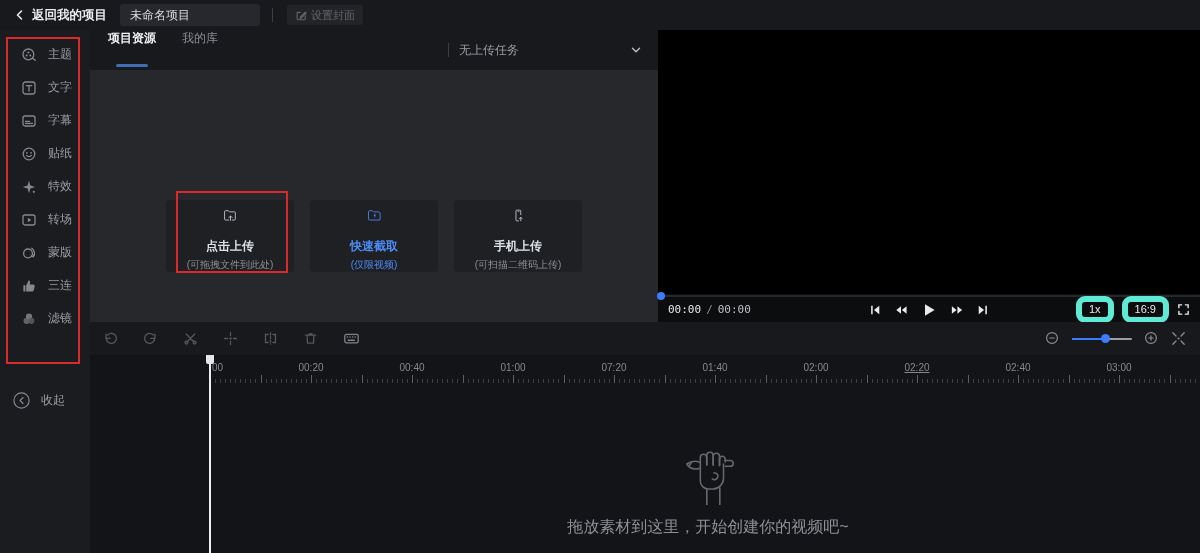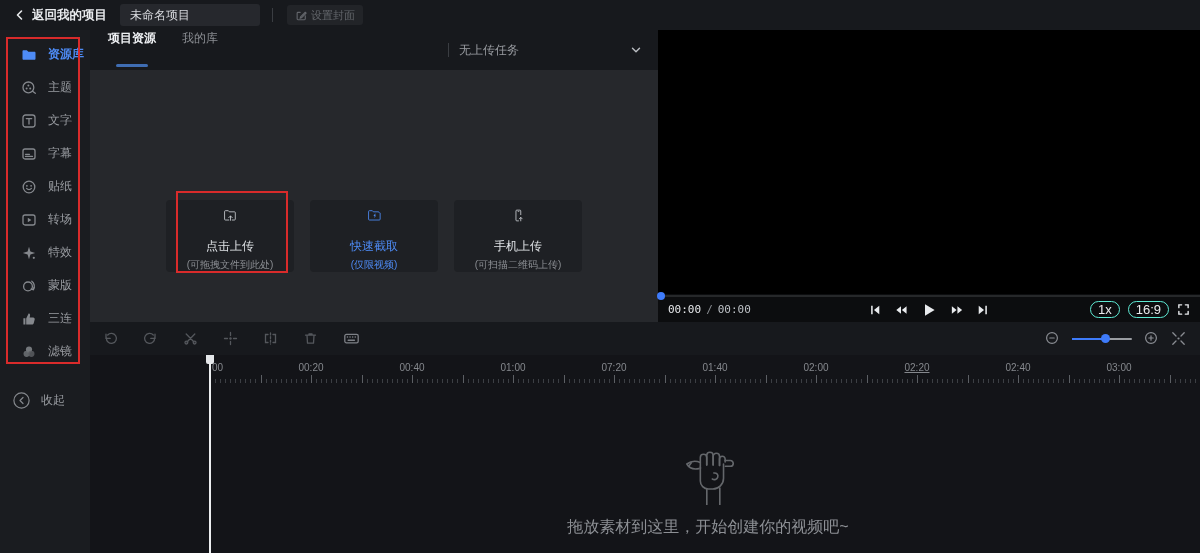--- a/index.html
+++ b/index.html
@@ -51,41 +51,41 @@
   .tab.active .underline { position:absolute; bottom:3px; left:50%; transform:translateX(-50%);
          width:32px; height:3px; border-radius:2px; background:#3f6db3; }
   .upload-status { position:absolute; left:369px; top:0; height:40px; display:flex;
                    align-items:center; font-size:12px; color:#9a9da2; }
   .status-divider { position:absolute; left:358px; top:13px; width:1px; height:14px; background:#3a3d42; }
   .status-chevron { position:absolute; right:16px; top:14px; cursor:pointer; }
   .res-content { position:absolute; top:40px; left:0; width:568px; height:252px; background:#26282c; }
   .card { position:absolute; top:130px; width:128px; height:72px; background:#1e2024;
           border-radius:4px; display:flex; flex-direction:column; align-items:center;
           padding-top:9px; cursor:pointer; }
-  .card .c-title { font-size:12px; color:#dfe2e6; margin-top:16px; }
+  .card .c-title { font-size:12px; color:#dfe2e6; margin-top:16px;font-weight:bold; }
   .card .c-sub { font-size:10px; color:#8b8e93; margin-top:3px; }
   .card.accent .c-title, .card.accent .c-sub { color:#4e8bf5; }
 
   
   .preview { position:absolute; left:658px; top:30px; width:542px; height:292px; background:#0c0d0f; }
   .video-area { position:absolute; left:0; top:0; width:542px; height:264px; background:#000; }
   .progress-line { position:absolute; left:0; top:265px; width:542px; height:2px; background:#26282a; }
   .progress-dot { position:absolute; left:-1px; top:262px; width:8px; height:8px;
                   border-radius:50%; background:#3e7bfa; cursor:pointer; }
   .pv-controls { position:absolute; left:0; top:267px; width:542px; height:25px;
                  display:flex; align-items:center; }
   .timecode { position:absolute; left:10px; font-family:"DejaVu Sans Mono",monospace; font-size:11px; }
   .timecode .cur { color:#e8eaed; }
   .timecode .sep { color:#8b8e93; padding:0 5px; }
   .timecode .tot { color:#bfc3c8; }
   .transport { position:absolute; left:50%; transform:translateX(-50%); display:flex;
                align-items:center; gap:13px; }
   .transport > * { cursor:pointer; }
   .pv-right { position:absolute; right:10px; display:flex; align-items:center; gap:8px; }
-  .pill { border:1px solid #5eead4; border-radius:9px; color:#e8eaed; font-size:13px;
+  .pill { border:6px solid #5eead4; border-radius:9px; color:#e8eaed; font-size:11px;
           padding:1px 7px; background:transparent; cursor:pointer; line-height:13px; }
 
   
   .toolbar { position:absolute; left:90px; top:322px; width:1110px; height:33px;
              background:#17191d; }
   .tool-left { position:absolute; left:13px; top:0; height:33px; display:flex;
                align-items:center; gap:25px; color:#54575c; }
   .tool-left > * { cursor:pointer; }
   .tool-right { position:absolute; right:14px; top:0; height:33px; display:flex;
                 align-items:center; gap:12px; color:#8a8d93; }
@@ -129,26 +129,20 @@
           <path d="M12 8 v3.5 a1 1 0 0 1 -1 1 H3.5 a1 1 0 0 1 -1 -1 V5 a1 1 0 0 1 1 -1 H6"></path>
           <path d="M6.5 9.3 L12 3.8 l1 1 L7.5 10.3 l-1.6 .6 z"></path>
         </svg>
       <span>设置封面</span>
     </button>
   </header>
 
   <nav class="sidebar">
     <div class="side-list">
 
-      <div class="side-item active">
-        <svg width="16" height="16" viewBox="0 0 16 16">
-            <path fill="#4e8bf5" d="M1.5 4.2c0-.6.5-1 1-1h3.3l1.6 1.6h6.1c.6 0 1 .5 1 1v6c0 .6-.4 1-1 1h-11c-.5 0-1-.4-1-1z"></path>
-          </svg>
-        <span>资源库</span>
-      </div>
 
       <div class="side-item">
         <svg width="16" height="16" viewBox="0 0 16 16" fill="none" stroke="#85888d" stroke-width="1.3">
             <circle cx="7.4" cy="7.4" r="5.4"></circle>
             <circle cx="7.4" cy="5.4" r="1" fill="#85888d" stroke="none"></circle>
             <circle cx="5.6" cy="8.6" r="1" fill="#85888d" stroke="none"></circle>
             <circle cx="9.2" cy="8.6" r="1" fill="#85888d" stroke="none"></circle>
             <path d="M11.6 11.2 L14.3 13.3" stroke-linecap="round"></path>
           </svg>
         <span>主题</span>
@@ -174,33 +168,33 @@
         <svg width="16" height="16" viewBox="0 0 16 16" fill="none" stroke="#85888d" stroke-width="1.3">
             <circle cx="8" cy="8" r="5.8"></circle>
             <circle cx="5.9" cy="6.8" r=".9" fill="#85888d" stroke="none"></circle>
             <circle cx="10.1" cy="6.8" r=".9" fill="#85888d" stroke="none"></circle>
             <path d="M5.6 9.4 a3.1 3.1 0 0 0 4.8 0" stroke-linecap="round"></path>
           </svg>
         <span>贴纸</span>
       </div>
 
       <div class="side-item">
+        <svg width="16" height="16" viewBox="0 0 16 16">
+            <path fill="#85888d" d="M8 1.8 l1.4 4.8 L14.2 8 l-4.8 1.4 L8 14.2 l-1.4-4.8 L1.8 8 l4.8-1.4 z"></path>
+            <circle cx="12.8" cy="12.8" r="1.1" fill="#85888d"></circle>
+          </svg>
+        <span>特效</span>
+      </div>
+
+      <div class="side-item">
         <svg width="16" height="16" viewBox="0 0 16 16" fill="none" stroke="#85888d" stroke-width="1.3">
             <rect x="2" y="3" width="12" height="10" rx="2"></rect>
             <path d="M6.8 5.8 l3.6 2.2 -3.6 2.2 z" fill="#85888d" stroke="none"></path>
           </svg>
         <span>转场</span>
-      </div>
-
-      <div class="side-item">
-        <svg width="16" height="16" viewBox="0 0 16 16">
-            <path fill="#85888d" d="M8 1.8 l1.4 4.8 L14.2 8 l-4.8 1.4 L8 14.2 l-1.4-4.8 L1.8 8 l4.8-1.4 z"></path>
-            <circle cx="12.8" cy="12.8" r="1.1" fill="#85888d"></circle>
-          </svg>
-        <span>特效</span>
       </div>
 
       <div class="side-item">
         <svg width="16" height="16" viewBox="0 0 16 16" fill="none" stroke="#85888d" stroke-width="1.3" stroke-linecap="round">
             <circle cx="7" cy="8.4" r="4.4"></circle>
             <path d="M10.8 3.2 a6.2 6.2 0 0 1 1.6 8.2"></path>
             <path d="M13.2 9.4 l-.8 2.2 -2.2-.6"></path>
           </svg>
         <span>蒙版</span>
       </div>

